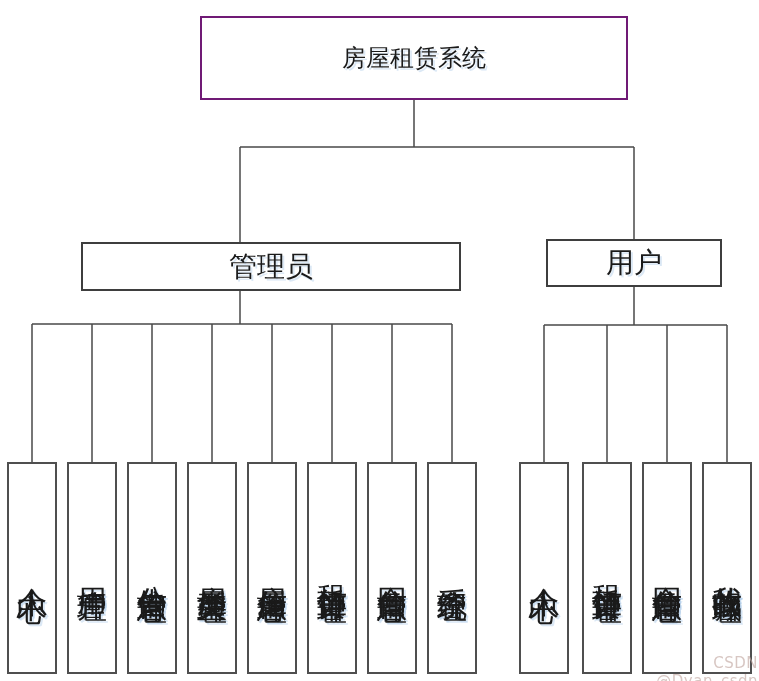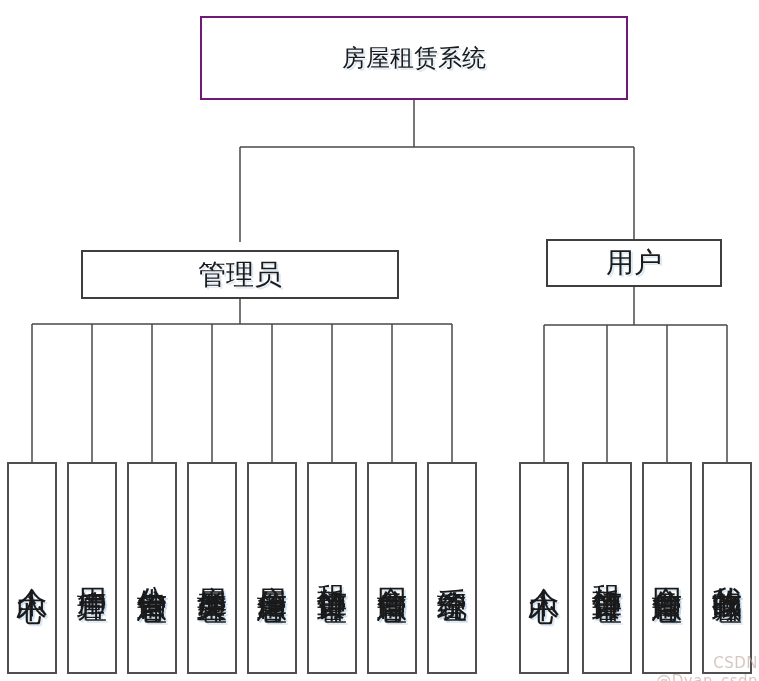--- a/index.html
+++ b/index.html
@@ -31,21 +31,21 @@
   .node-root {
     left: 200px; top: 16px;
     width: 428px; height: 84px;
     border: 2px solid #701a75;
     font-size: 24px;
   }
   .node-branch {
     border: 2px solid #3e3e3e;
     font-size: 28px;
   }
-  .node-branch-admin { left: 81px;  top: 250px; width: 318px; height: 49px; }
+  .node-branch-admin { left: 81px;  top: 242px; width: 380px; height: 49px; }
   .node-branch-user  { left: 546px; top: 239px; width: 176px; height: 48px; }
   .node-leaf {
     top: 462px;
     width: 50px; height: 212px;
     border: 2px solid #4f4f4f;
     font-size: 30px;
   }
   .node-leaf .vtext {
     writing-mode: vertical-rl;
     text-orientation: upright;

